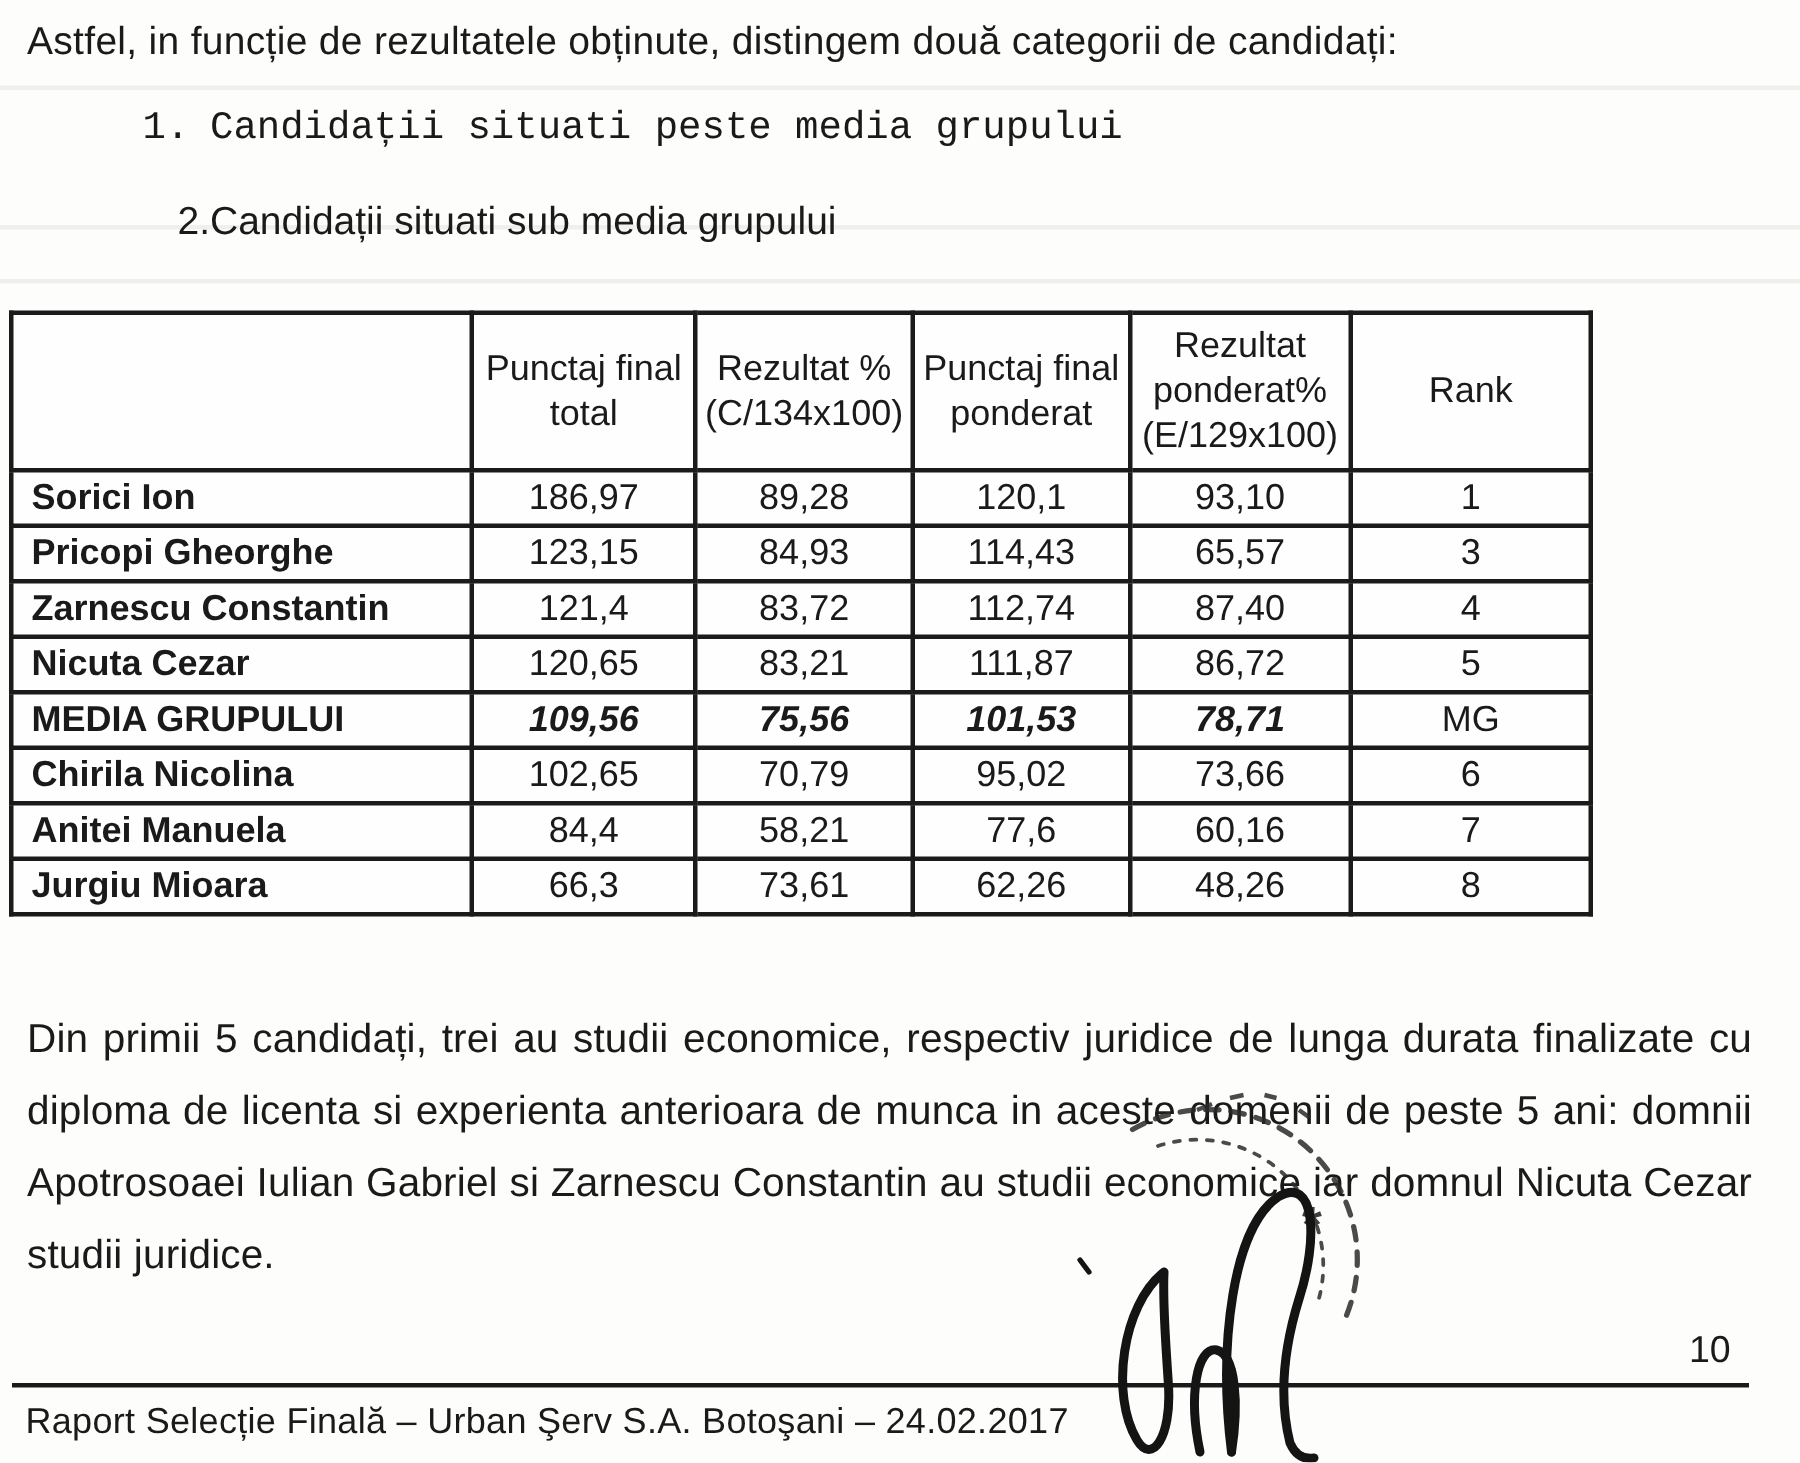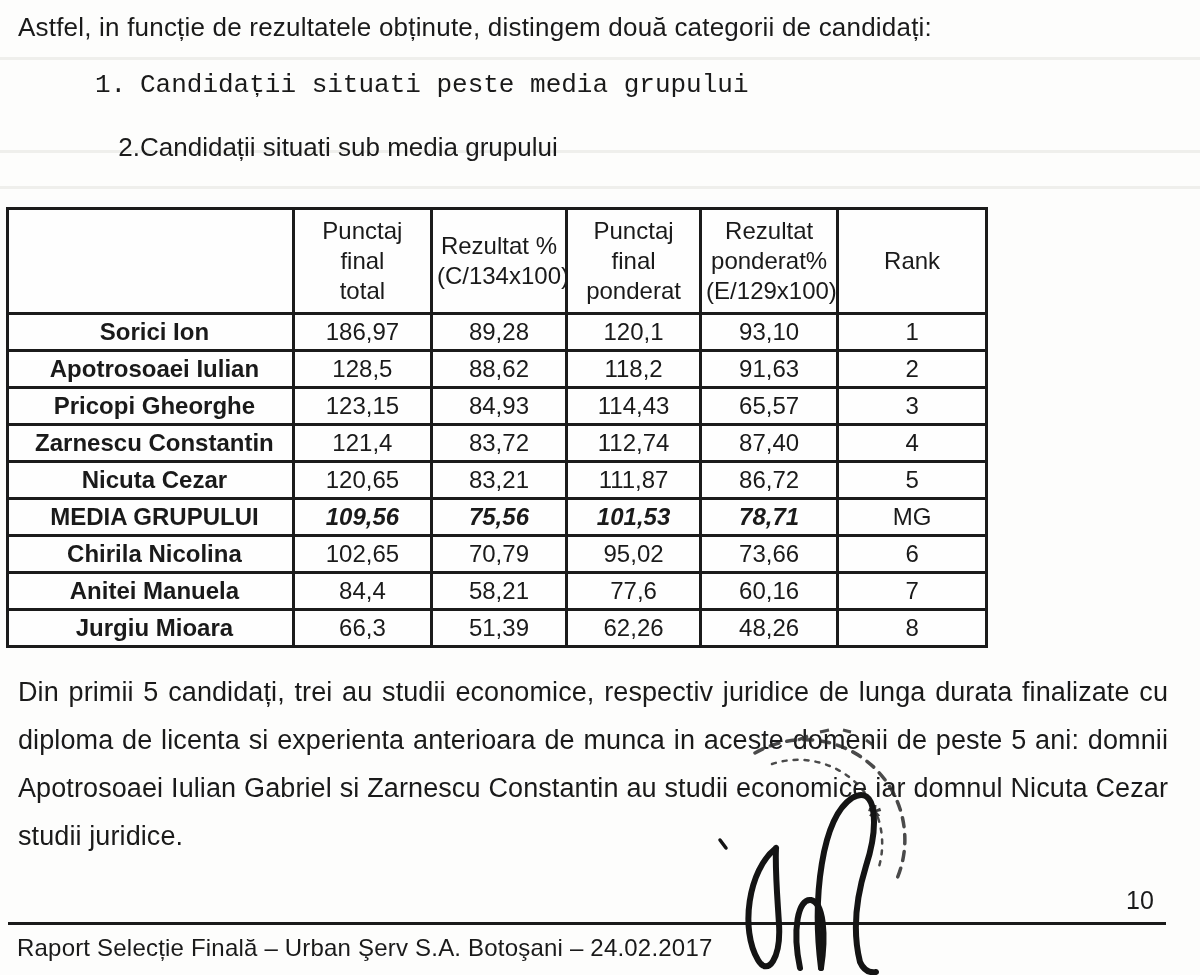--- a/index.html
+++ b/index.html
@@ -20,40 +20,40 @@
   }
   .list-item {
     position: absolute; left: 95px; margin: 0;
     font-size: 26px;
   }
   .list-item .marker { display: inline-block; width: 45px; }
   .li-1 { top: 70px; font-family: Liberation Mono, monospace; }
   .li-2 { top: 132px; text-align: right; }
 
   table.results {
-    position: absolute; left: 6px; top: 207px; width: 982px;
+    position: absolute; left: 6px; top: 207px; width: 1056px;
     border-collapse: collapse; table-layout: fixed;
     background: #fefefe;
   }
   table.results th, table.results td {
     border: 3px solid #1b1b1b;
     font-size: 24px;
     text-align: center; vertical-align: middle;
     padding: 0 4px;
     overflow: hidden; white-space: nowrap;
   }
   table.results thead th {
     font-weight: normal;
     white-space: pre-line;
     height: 102px;
     line-height: 30px;
   }
   table.results tbody td { height: 34px; }
   table.results tbody td:first-child {
-    text-align: center; font-weight: 700; padding-left: 12px;
+    text-align: left; font-weight: 700; padding-left: 12px;
   }
   tr.avg td { font-style: italic; font-weight: 700; }
   tr.avg td:first-child { font-style: normal; }
   tr.avg td:last-child { font-style: normal; font-weight: 400; }
 
   .body-par {
     position: absolute; left: 18px; top: 668px; width: 1150px; margin: 0;
     font-size: 27px; line-height: 48px;
     text-align: justify; text-align-last: left;
     letter-spacing: 0.1px;
@@ -119,28 +119,20 @@
   <tbody>
       <tr>
         <td>Sorici Ion</td>
         <td>186,97</td>
         <td>89,28</td>
         <td>120,1</td>
         <td>93,10</td>
         <td>1</td>
       </tr>
       <tr>
-        <td>Apotrosoaei Iulian</td>
-        <td>128,5</td>
-        <td>88,62</td>
-        <td>118,2</td>
-        <td>91,63</td>
-        <td>2</td>
-      </tr>
-      <tr>
         <td>Pricopi Gheorghe</td>
         <td>123,15</td>
         <td>84,93</td>
         <td>114,43</td>
         <td>65,57</td>
         <td>3</td>
       </tr>
       <tr>
         <td>Zarnescu Constantin</td>
         <td>121,4</td>
@@ -177,21 +169,21 @@
         <td>Anitei Manuela</td>
         <td>84,4</td>
         <td>58,21</td>
         <td>77,6</td>
         <td>60,16</td>
         <td>7</td>
       </tr>
       <tr>
         <td>Jurgiu Mioara</td>
         <td>66,3</td>
-        <td>51,39</td>
+        <td>73,61</td>
         <td>62,26</td>
         <td>48,26</td>
         <td>8</td>
       </tr>
     </tbody>
 </table>
 
 <p class="body-par">Din primii 5 candidați, trei au studii economice, respectiv juridice de lunga durata finalizate cu diploma de licenta si experienta anterioara de munca in aceste domenii de peste 5 ani: domnii Apotrosoaei Iulian Gabriel si Zarnescu Constantin au studii economice iar domnul Nicuta Cezar studii juridice.</p>
 
 <div class="page-number">10</div>

